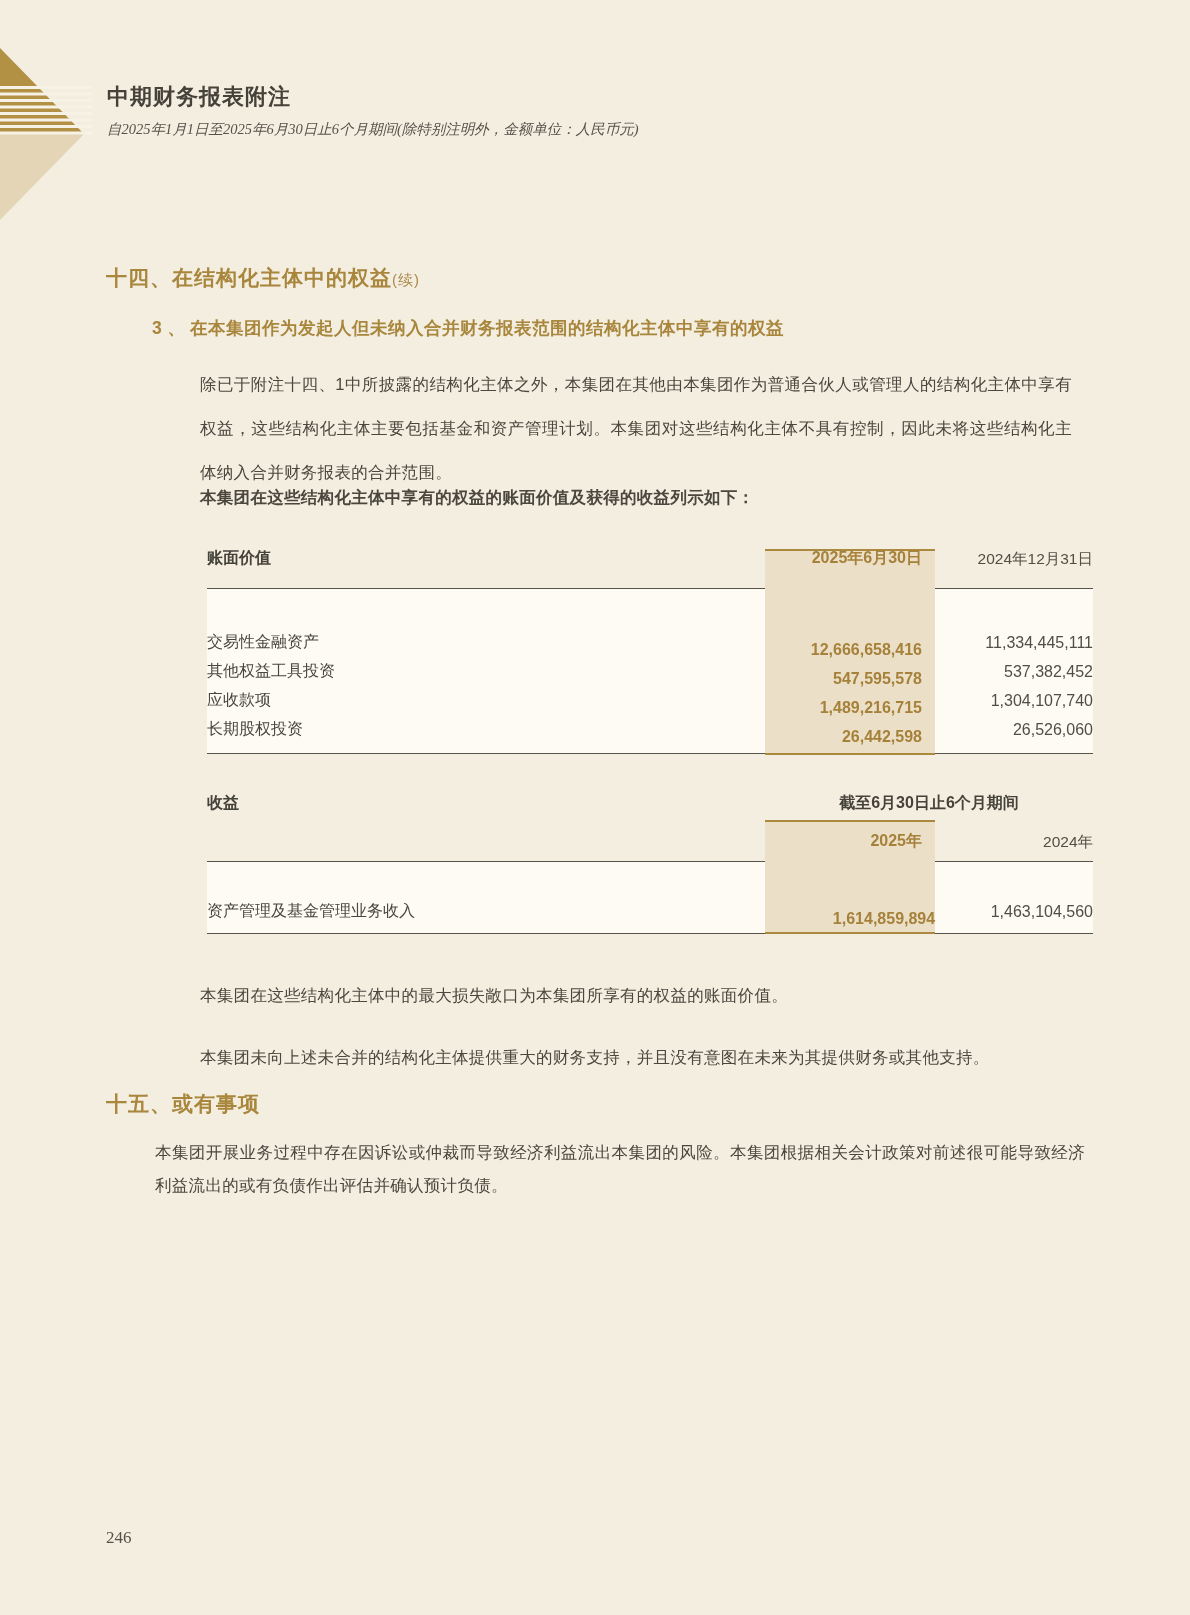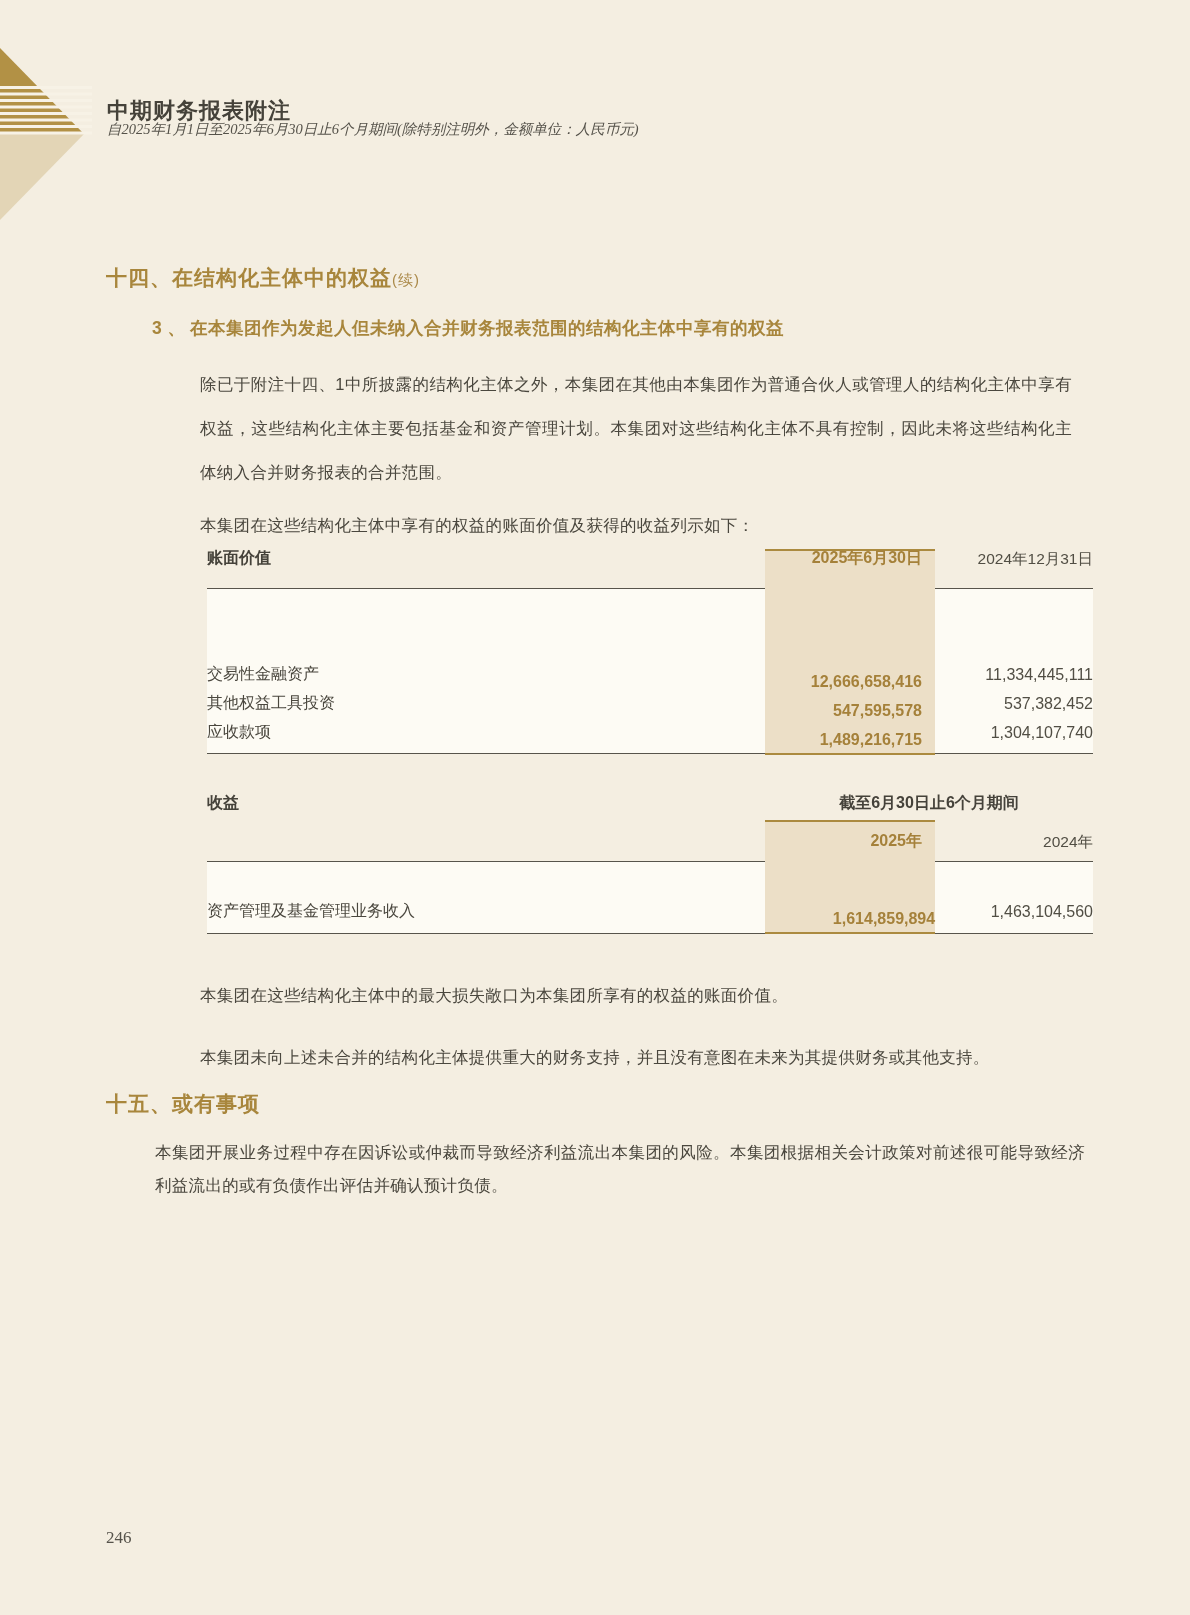--- a/index.html
+++ b/index.html
@@ -8,21 +8,21 @@
     position:relative;
     width:1190px; height:1615px;
     margin:0 auto;
     background:#f4eee1;
     font-family:"Liberation Sans", sans-serif;
     color:#4a473e;
     overflow:hidden;
   }
   .abs { position:absolute; }
   .hdr-title {
-    left:107px; top:96px;
+    left:107px; top:82px;
     font-family:Liberation Serif, serif;
     font-size:22px; font-weight:bold; color:#45423a;
     letter-spacing:1px;
   }
   .hdr-sub {
     left:107px; top:120px;
     font-family:"Liberation Serif", serif;
     font-style:italic; font-size:14.5px; color:#55524a;
   }
   .sec-heading {
@@ -80,51 +80,56 @@
   <div class="abs hdr-sub">自2025年1月1日至2025年6月30日止6个月期间(除特别注明外，金额单位：人民币元)</div>
 
   <div class="abs sec-heading" style="left:106px; top:264px;">
     <span>十四、在结构化主体中的权益</span><span class="suffix">(续)</span>
   </div>
 
   <div class="abs sub-heading" style="left:152px; top:316px;">3 、</div>
   <div class="abs sub-heading" style="left:190px; top:316px;text-align:right;">在本集团作为发起人但未纳入合并财务报表范围的结构化主体中享有的权益</div>
 
   <div class="abs para" style="left:200px; top:362px; width:872px;">除已于附注十四、1中所披露的结构化主体之外，本集团在其他由本集团作为普通合伙人或管理人的结构化主体中享有权益，这些结构化主体主要包括基金和资产管理计划。本集团对这些结构化主体不具有控制，因此未将这些结构化主体纳入合并财务报表的合并范围。</div>
-  <div class="abs para" style="left:200px; top:503px; width:872px;">本集团在这些结构化主体中享有的权益的账面价值及获得的收益列示如下：</div>
+  <div class="abs para" style="left:200px; top:475px; width:872px;font-weight:bold;">本集团在这些结构化主体中享有的权益的账面价值及获得的收益列示如下：</div>
 
   <div class="abs white-area" style="left:207px; top:588px; width:886px; height:165px;"></div>
 
   <div class="abs highlight-col" style="left:765px; top:549px; width:170px; height:206px;"></div>
 
   <div class="abs rule" style="left:207px; top:588px; width:558px;"></div>
   <div class="abs rule" style="left:935px; top:588px; width:158px;"></div>
 
   <div class="abs rule" style="left:207px; top:753px; width:558px;"></div>
   <div class="abs rule" style="left:935px; top:753px; width:158px;"></div>
 
   <div class="abs tbl-label" style="left:207px; top:548px;">账面价值</div>
   <div class="abs col-2025" style="left:765px; top:548px; width:157px;">2025年6月30日</div>
   <div class="abs col-2024" style="left:950px; top:549px; width:143px;">2024年12月31日</div>
 
-  <div class="abs" style="left:207px; top:660px; width:886px;">
+  <div class="abs" style="left:207px; top:628px; width:886px;">
     <div class="trow">
       <div class="lbl" style="width:558px;">交易性金融资产</div>
       <div class="v25" style="width:157px;">12,666,658,416</div>
       <div class="v24" style="width:171px;">11,334,445,111</div>
     </div>
     <div class="trow">
       <div class="lbl" style="width:558px;">其他权益工具投资</div>
       <div class="v25" style="width:157px;">547,595,578</div>
       <div class="v24" style="width:171px;">537,382,452</div>
     </div>
     <div class="trow">
       <div class="lbl" style="width:558px;">应收款项</div>
       <div class="v25" style="width:157px;">1,489,216,715</div>
       <div class="v24" style="width:171px;">1,304,107,740</div>
+    </div>
+    <div class="trow">
+      <div class="lbl" style="width:558px;">长期股权投资</div>
+      <div class="v25" style="width:157px;">26,442,598</div>
+      <div class="v24" style="width:171px;">26,526,060</div>
     </div>
   </div>
 
   <div class="abs white-area" style="left:207px; top:861px; width:886px; height:72px;"></div>
 
   <div class="abs highlight-col" style="left:765px; top:820px; width:170px; height:114px;"></div>
 
   <div class="abs rule" style="left:207px; top:861px; width:558px;"></div>
   <div class="abs rule" style="left:935px; top:861px; width:158px;"></div>
   <div class="abs rule" style="left:207px; top:933px; width:558px;"></div>

